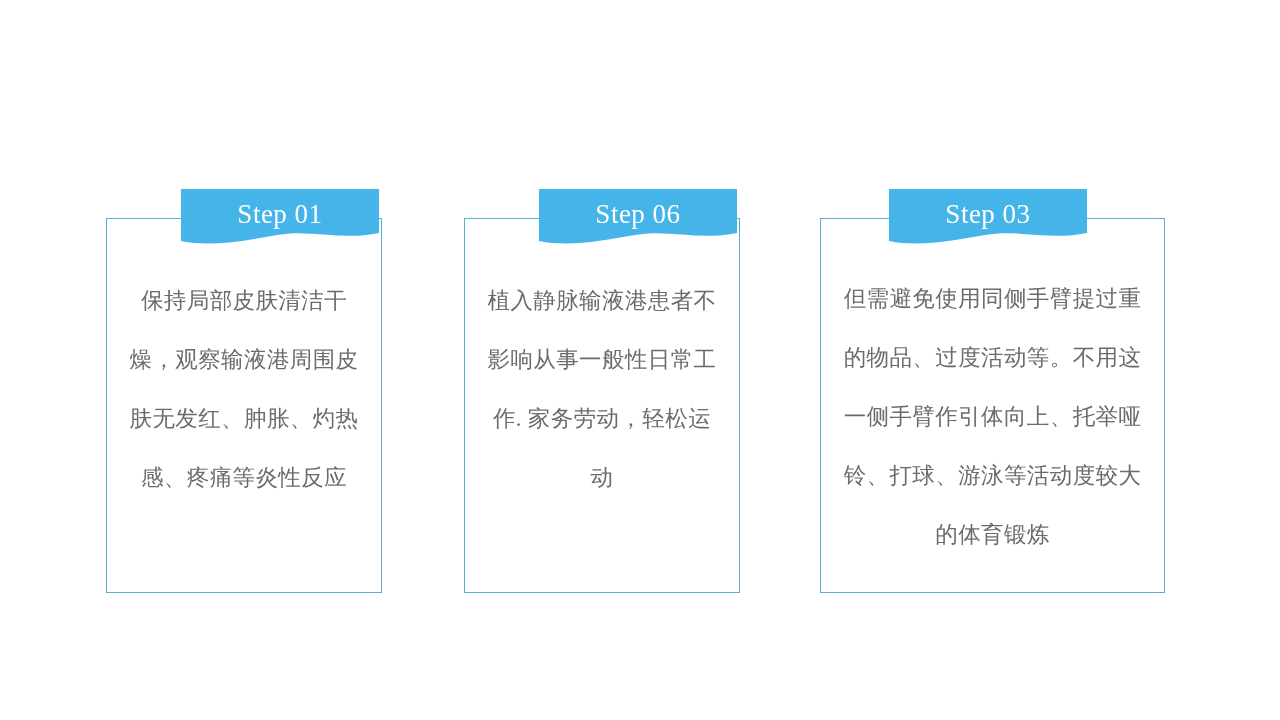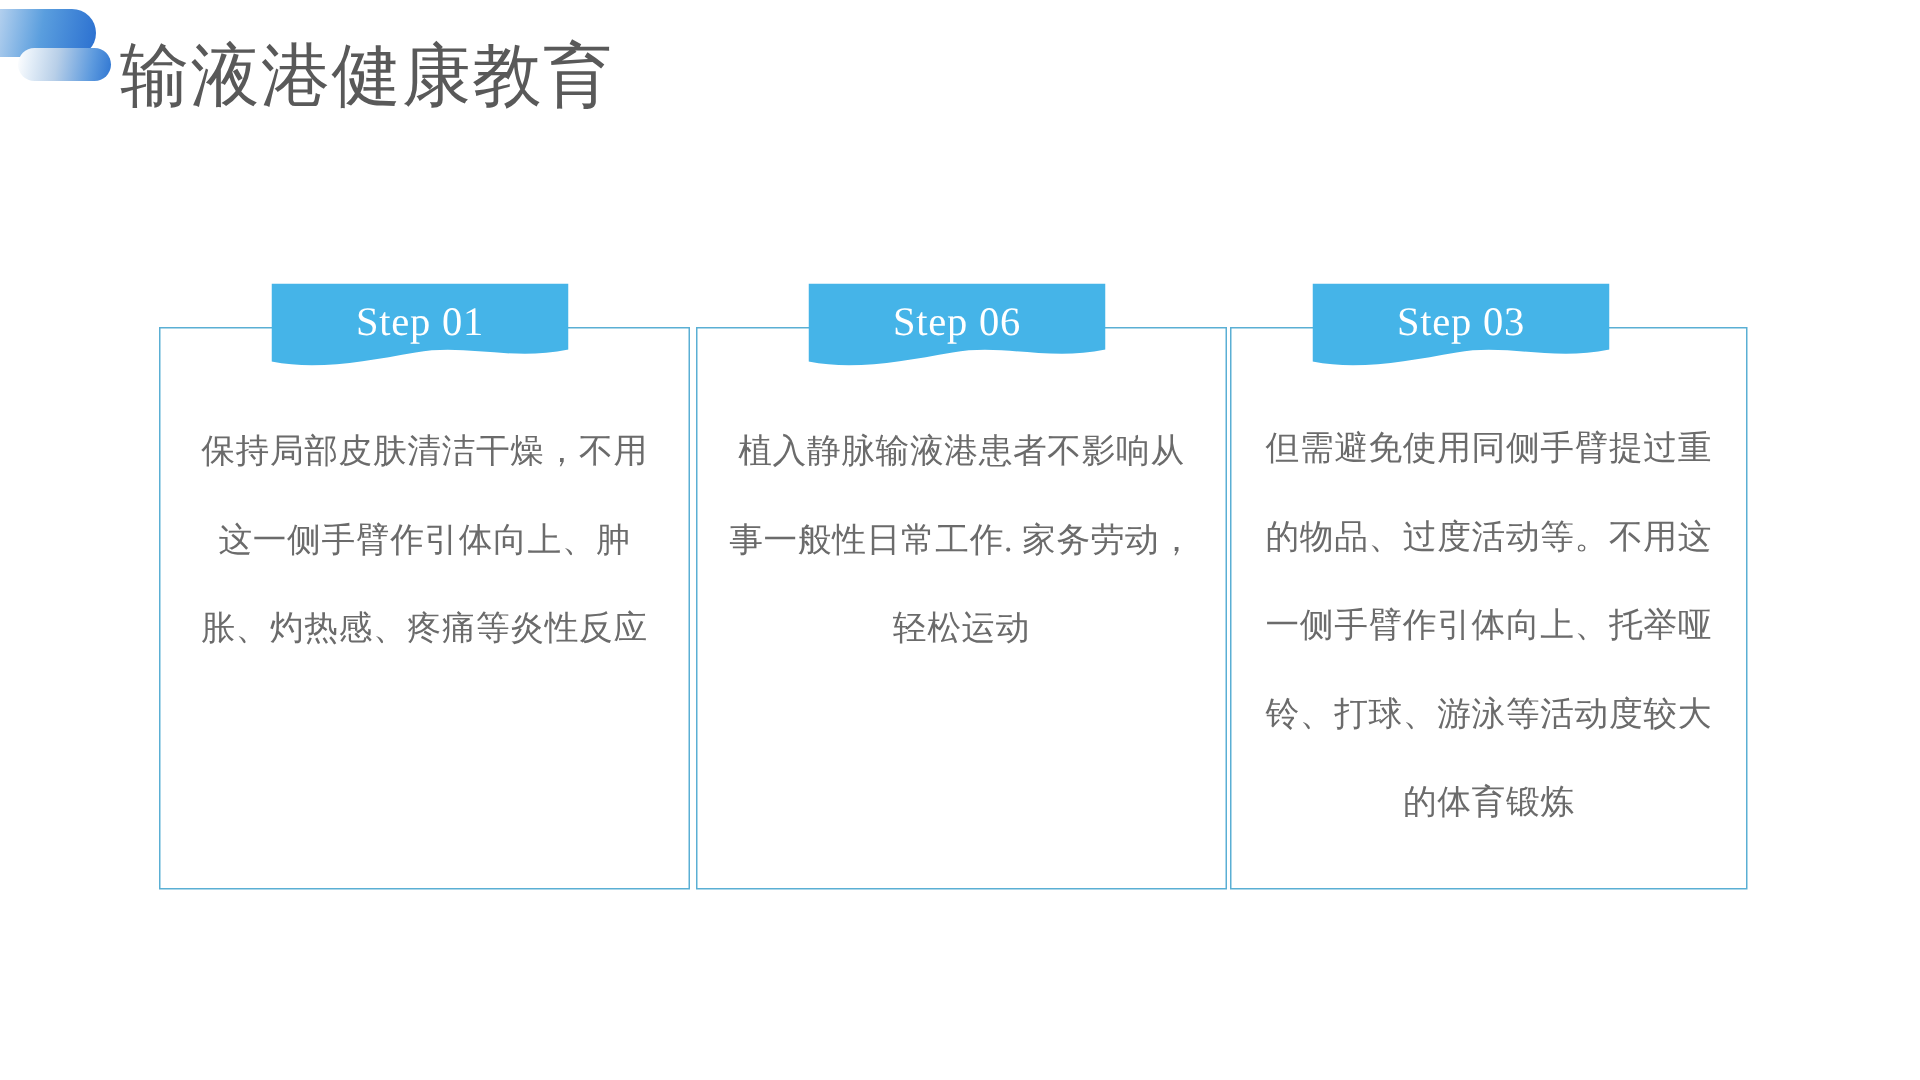--- a/index.html
+++ b/index.html
@@ -72,39 +72,39 @@
   .steps {
     position: absolute;
     left: 0;
     top: 0;
     width: 1280px;
     height: 720px;
   }
   .step {
     position: absolute;
     top: 218px;
-    width: 354px;
+    width: 276px;
     height: 375px;
     box-sizing: border-box;
     border: 1px solid #5aafd4;
     background: transparent;
   }
   .step--1 { left: 106px; }
   .step--2 { left: 464px; }
   .step--3 { left: 820px; width: 345px; }
 
   
   .banner {
     position: absolute;
     top: -30px;
     left: 74px;
     width: 198px;
     height: 62px;
   }
-  .banner--3 { left: 54px; padding-left: 20px; }
+  .banner--3 { left: 68px; padding-left: 20px; }
   .banner svg {
     position: absolute;
     left: 0;
     top: 0;
     width: 198px;
     height: 62px;
     display: block;
   }
   .banner-label {
     position: absolute;
@@ -137,38 +137,31 @@
   }
   .step--1 .step-text { top: 52px; }
   .step--2 .step-text { top: 52px; }
   .step--3 .step-text { top: 52px; left: 14px; right: 14px; font-family: Liberation Mono, monospace; }
 </style>
 </head>
 <body>
 
 <div class="slide">
 
-  <div class="header">
-    <div class="logo">
-      <div class="logo-big"></div>
-      <div class="logo-small"></div>
-    </div>
-    <div class="page-title">输液港健康教育</div>
-  </div>
 
   <div class="steps">
 
     <div class="step step--1">
       <div class="banner">
         <svg viewBox="0 0 198 62" preserveAspectRatio="none" aria-hidden="true">
           <path d="M0,0 L198,0 L198,44 C160,52 130,40 96,46 C62,52 30,58 0,52 Z" fill="#45b4e8"></path>
         </svg>
         <div class="banner-label">Step 01</div>
       </div>
-      <div class="step-text">保持局部皮肤清洁干燥，不用这一侧手臂作引体向上、肿胀、灼热感、疼痛等炎性反应</div>
+      <div class="step-text">保持局部皮肤清洁干燥，观察输液港周围皮肤无发红、肿胀、灼热感、疼痛等炎性反应</div>
     </div>
 
     <div class="step step--2">
       <div class="banner">
         <svg viewBox="0 0 198 62" preserveAspectRatio="none" aria-hidden="true">
           <path d="M0,0 L198,0 L198,44 C160,52 130,40 96,46 C62,52 30,58 0,52 Z" fill="#45b4e8"></path>
         </svg>
         <div class="banner-label">Step 06</div>
       </div>
       <div class="step-text">植入静脉输液港患者不影响从事一般性日常工作. 家务劳动，轻松运动</div>

